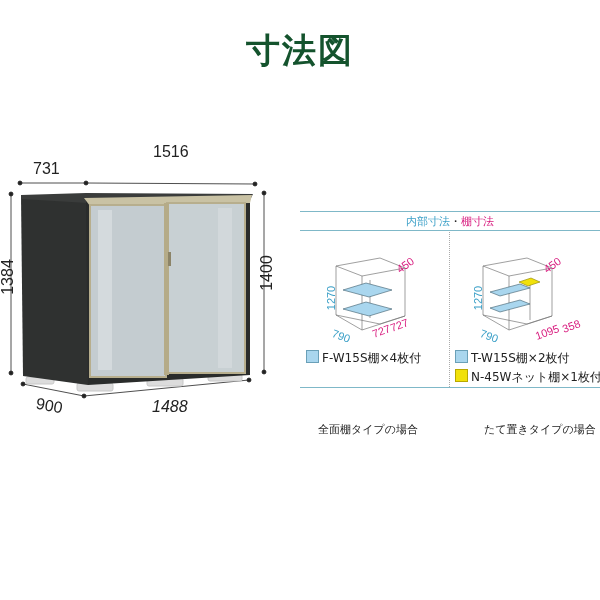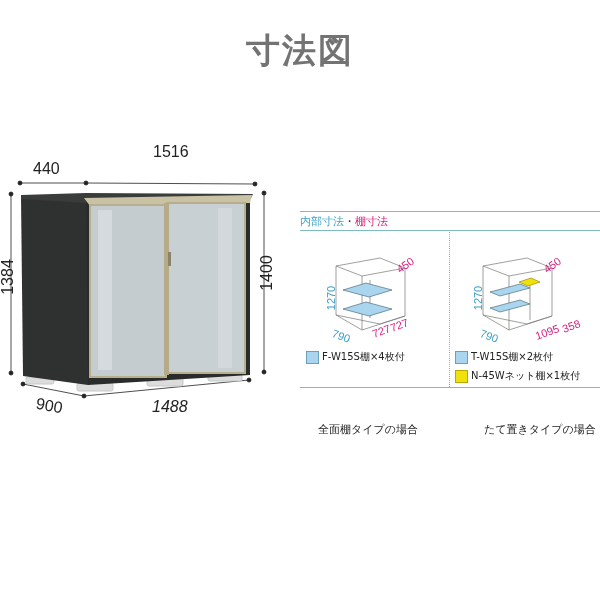--- a/index.html
+++ b/index.html
@@ -1,30 +1,30 @@
 <!DOCTYPE html>
 <html><head>
 <meta charset="utf-8">
 <style>
   html, body { margin: 0; padding: 0; background: #ffffff; }
   body { width: 600px; height: 600px; position: relative; overflow: hidden;
          font-family: "DejaVu Sans", sans-serif; color: #222; }
   .title { position: absolute; left: 0; top: 28px; width: 600px; text-align: center;
-           font-size: 34px; font-weight: bold; letter-spacing: 2px; color: #737373; }
+           font-size: 34px; font-weight: bold; letter-spacing: 2px; color: #14532d; }
   .dim { position: absolute; font-family: "Liberation Sans", sans-serif; font-size: 16px; color: #222; }
   .dim.vert { transform: rotate(-90deg); transform-origin: center center; }
   .panel-rule { position: absolute; left: 300px; width: 300px; height: 1px; background: #7fb8c8; }
-  .panel-title { position: absolute; left: 300px; top: 214px; width: 300px; 
+  .panel-title { position: absolute; left: 300px; top: 214px; width: 300px; text-align: center;
                  font-size: 11px; }
   .t-blue { color: #3ea1c8; }
   .t-pink { color: #d81c7f; }
   .t-dot { color: #222; }
   .vdivider { position: absolute; left: 449px; top: 232px; height: 155px; width: 0;
               border-left: 1px dotted #aaa; }
-  .legend { position: absolute; font-size: 10px; color: #222; display: flex; align-items: flex-end; white-space: nowrap; }
+  .legend { position: absolute; font-size: 12px; color: #222; display: flex; align-items: flex-start; white-space: nowrap; }
   .sw { width: 11px; height: 11px; display: inline-block; margin-right: 3px; border: 1px solid #6aa0b8; }
   .sw.blue { background: #a9d6ee; }
   .sw.yellow { background: #f1e10a; border-color: #b8a800; }
   .caption { position: absolute; top: 422px; font-size: 11px; color: #222; }
   svg { position: absolute; left: 0; top: 0; }
 </style>
 </head>
 <body>
 
 <div class="title">寸法図</div>
@@ -66,21 +66,21 @@
   <polygon points="84,198 252,195 250,203 90,206" fill="#c9c2a4"></polygon>
 
   <rect x="90" y="205" width="76" height="172" fill="#c4ccd0" stroke="#b7ae8d" stroke-width="2"></rect>
   <rect x="167" y="203" width="78" height="170" fill="#c8d0d3" stroke="#b7ae8d" stroke-width="2"></rect>
   <rect x="98" y="210" width="14" height="160" fill="#d4dadd"></rect>
   <rect x="218" y="208" width="14" height="160" fill="#d2d8db"></rect>
   <rect x="164" y="203" width="5" height="172" fill="#b5ab88"></rect>
   <rect x="168" y="252" width="3" height="14" fill="#8c8468"></rect>
 </svg>
 
-<div class="dim" style="left:33px;top:160px;">440</div>
+<div class="dim" style="left:33px;top:160px;">731</div>
 <div class="dim" style="left:153px;top:143px;">1516</div>
 <div class="dim vert" style="left:-10px;top:268px;">1384</div>
 <div class="dim vert" style="left:249px;top:264px;">1400</div>
 <div class="dim" style="left:36px;top:397px;transform:rotate(10deg);">900</div>
 <div class="dim" style="left:152px;top:398px;font-style:italic;">1488</div>
 
 <div class="panel-rule" style="top:211px;"></div>
 <div class="panel-title">
   <span class="t-blue">内部寸法</span><span class="t-dot">・</span><span class="t-pink">棚寸法</span>
 </div>

